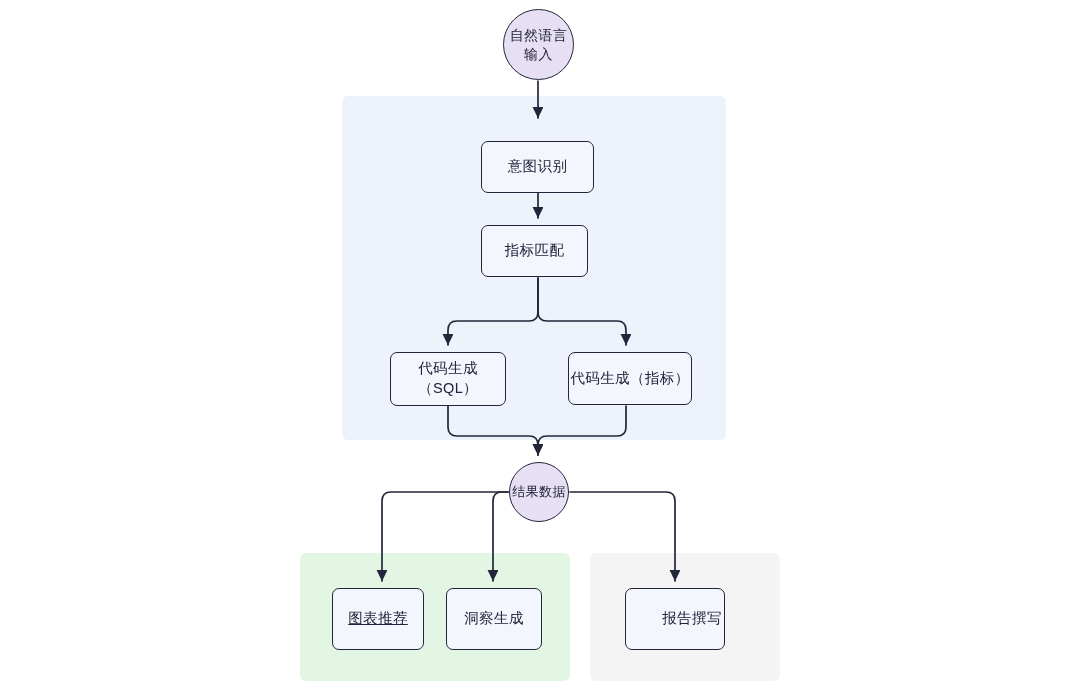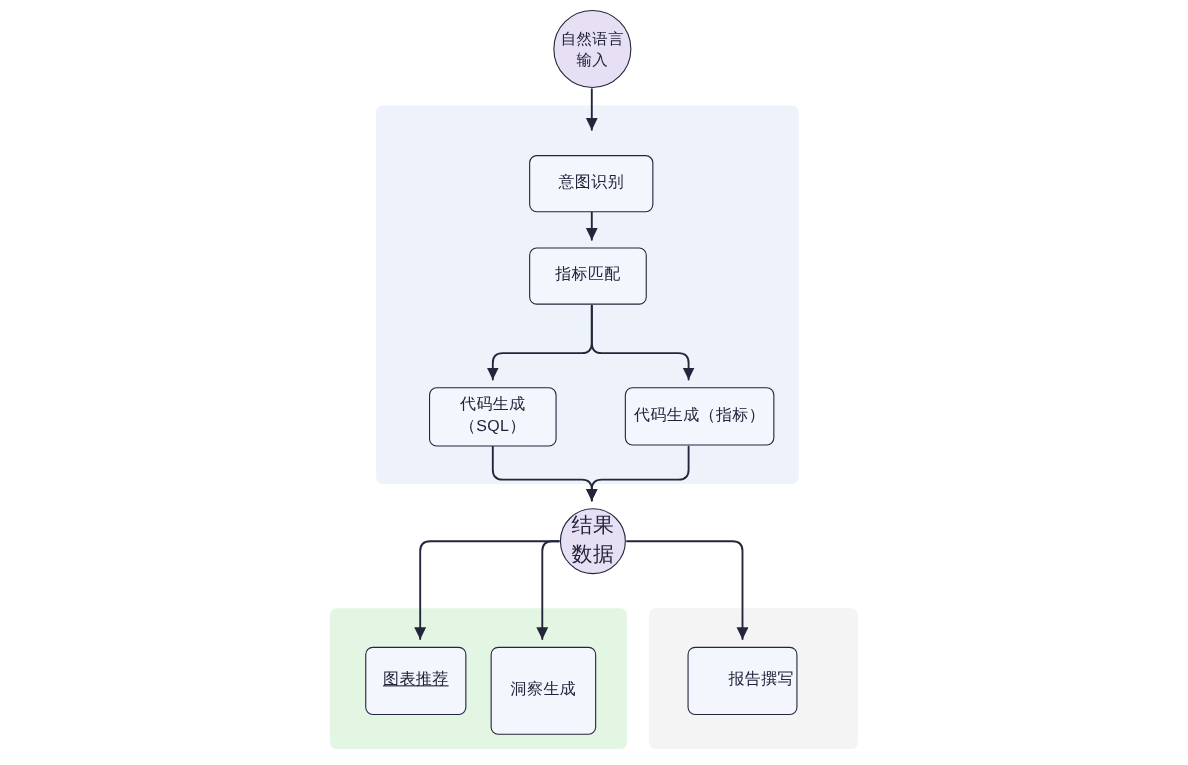--- a/index.html
+++ b/index.html
@@ -94,42 +94,42 @@
   }
   #node-codegen-sql {
     left: 390px;
     top: 352px;
     width: 116px;
     height: 54px;
   }
   #node-codegen-metric {
     left: 568px;
     top: 352px;
-    width: 136px;
+    width: 124px;
     height: 53px;
   }
   #node-result-data {
     left: 509px;
     top: 462px;
     width: 60px;
     height: 60px;
-    font-size: 19px;
+    font-size: 13px;
   }
   #node-chart-rec {
     left: 332px;
     top: 588px;
     width: 92px;
     height: 62px;
     text-decoration: underline;
   }
   #node-insight-gen {
     left: 446px;
     top: 588px;
     width: 96px;
-    height: 80px;
+    height: 62px;
   }
   #node-report-write {
     left: 625px;
     top: 588px;
     width: 100px;
     height: 62px;
     padding-left: 34px;
   }
 </style>
 </head>

